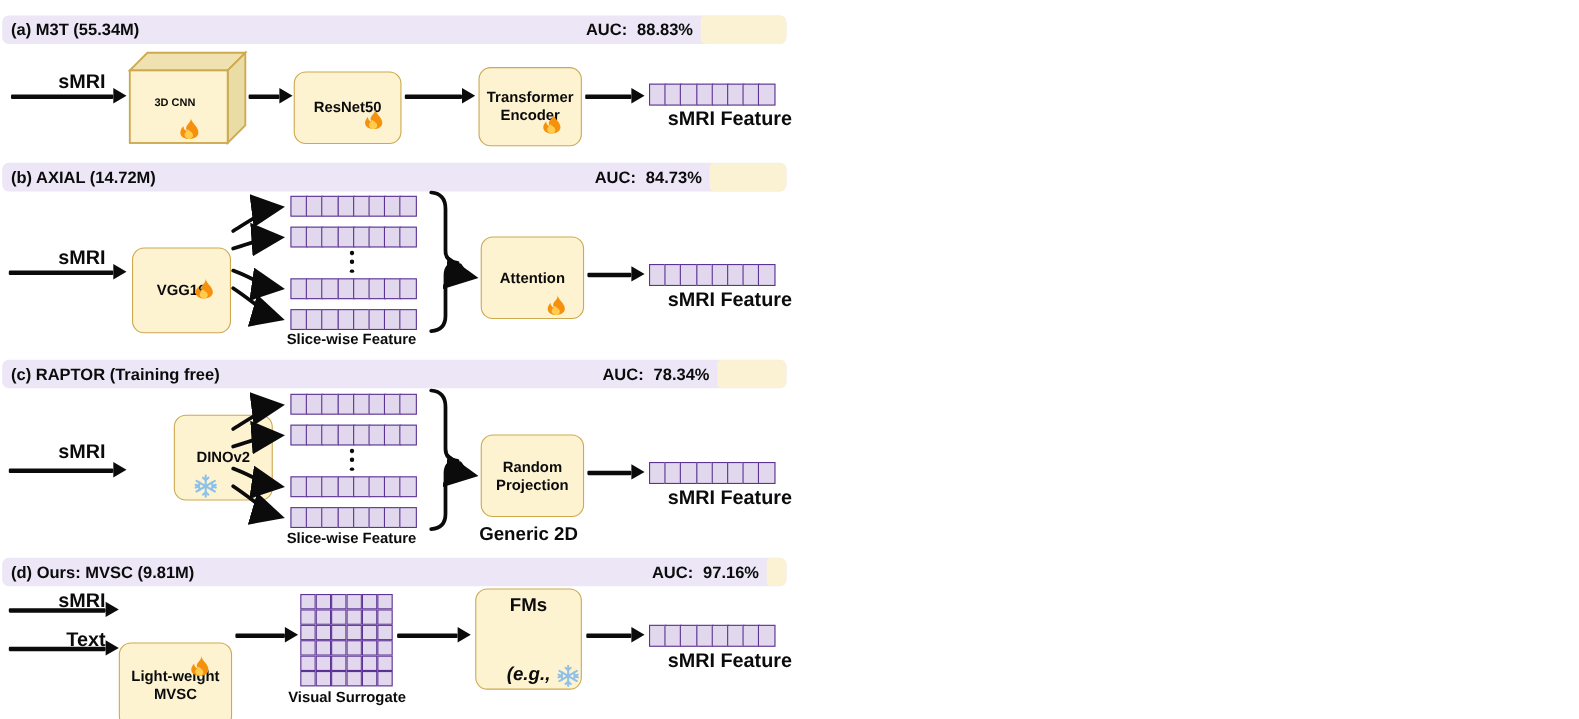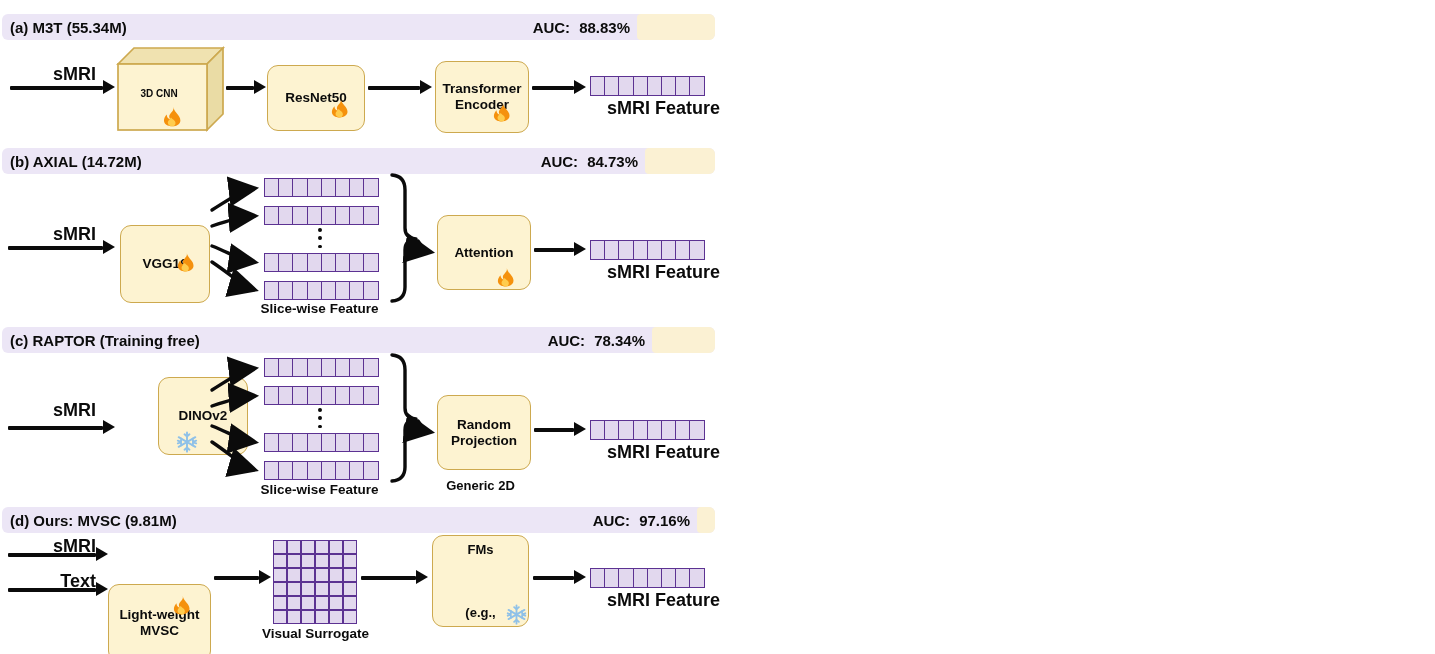--- a/index.html
+++ b/index.html
@@ -16,21 +16,21 @@
   .hdr .sp{flex:1;}
   .auc{font-weight:bold;font-size:15px;display:flex;align-items:center;}
   .auc .val{margin-left:9px;}
   .cream{height:26px;background:var(--cream);border-radius:4px;margin-left:7px;flex:0 0 auto;}
   .block{
     position:absolute;background:var(--block_fill);border:1.7px solid var(--block_stroke);
     border-radius:11px;display:flex;flex-direction:column;align-items:center;justify-content:center;
     font-weight:bold;font-size:13.5px;line-height:16px;text-align:center;box-sizing:border-box;
   }
   .block .ln{white-space:nowrap;}
-  .it{}
+  .it{font-style:italic;}
   .iolabel{position:absolute;font-weight:bold;font-size:18px;text-align:right;}
   .caption{position:absolute;font-weight:bold;font-size:13.5px;text-align:center;}
   .harrow{position:absolute;height:3.6px;background:var(--ink);border-radius:1px;}
   .harrow::after{
     content:"";position:absolute;right:-12px;top:-5.9px;width:0;height:0;
     border-left:12px solid var(--ink);border-top:7.7px solid transparent;border-bottom:7.7px solid transparent;
   }
   .featrow{position:absolute;display:flex;height:20px;}
   .featrow .cell{width:16px;box-sizing:border-box;border:1.8px solid var(--cell_stroke);background:var(--cell_fill);}
   .featrow .cell + .cell{margin-left:-1.8px;}
@@ -386,21 +386,21 @@
       <span class="gcell"></span>
       <span class="gcell"></span>
       <span class="gcell"></span>
       <span class="gcell"></span>
       <span class="gcell"></span>
     </div>
   <div class="caption" style="left:238px;top:119px;width:155px;">Visual Surrogate</div>
 
   <div class="harrow" style="left:361px;top:69.2px;width:55px;"></div>
 
-  <div class="block" style="left:432px;top:28px;width:97px;height:92px;font-size:13px;line-height:15.5px;gap:48px;">
+  <div class="block" style="left:432px;top:28px;width:97px;height:92px;font-size:17px;line-height:15.5px;gap:48px;">
     <span class="ln">Generic 2D</span>
     <span class="ln">FMs</span>
     <span class="ln it">(e.g.,</span>
     <span class="ln it">DINOv3)</span>
   </div>
   <svg class="icon" viewBox="0 0 24 24" style="left:506px;top:97px;width:21px;height:21px;">
     <g stroke="var(--snow_blue)" stroke-width="2.1" stroke-linecap="round" fill="none">
       <path d="M12 1.5v21M2.9 6.75l18.2 10.5M21.1 6.75L2.9 17.25"></path>
       <path d="M9.3 3.6L12 6l2.7-2.4M9.3 20.4L12 18l2.7 2.4M2 10.6l3.4 1.3.4-3.6M2 13.4l3.4-1.3.4 3.6M22 10.6l-3.4 1.3-.4-3.6M22 13.4l-3.4-1.3-.4 3.6"></path>
     </g>

